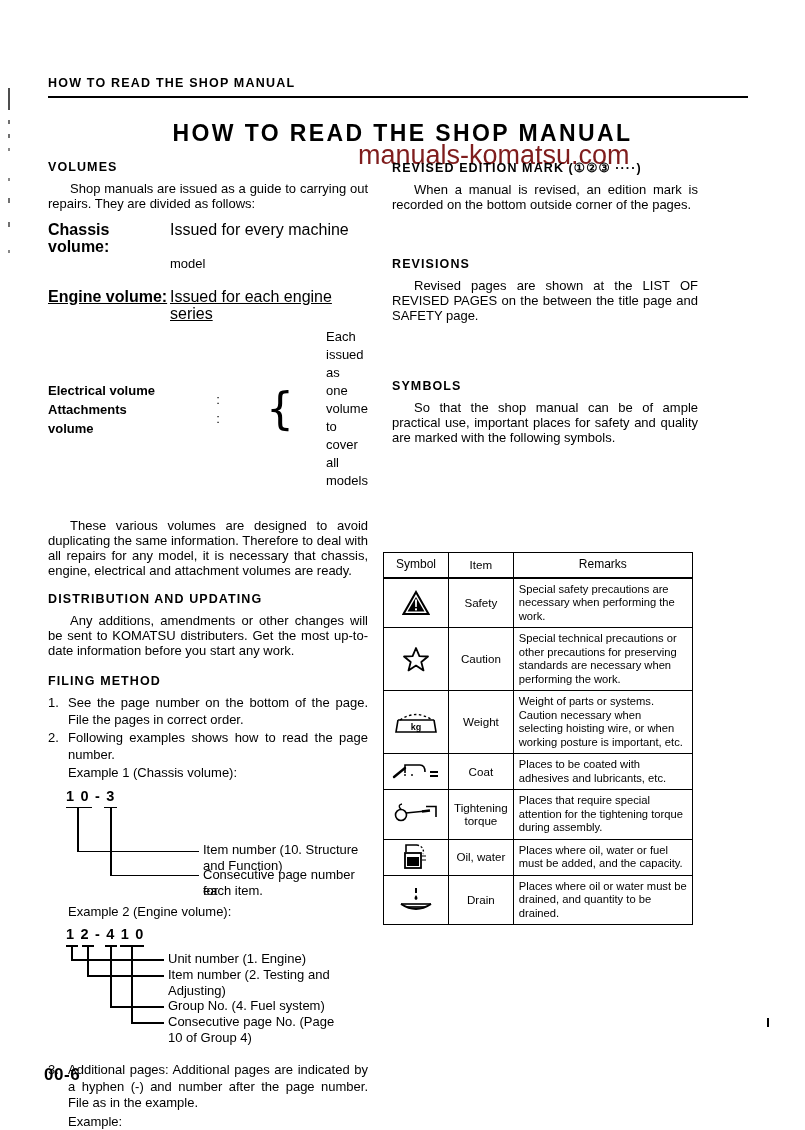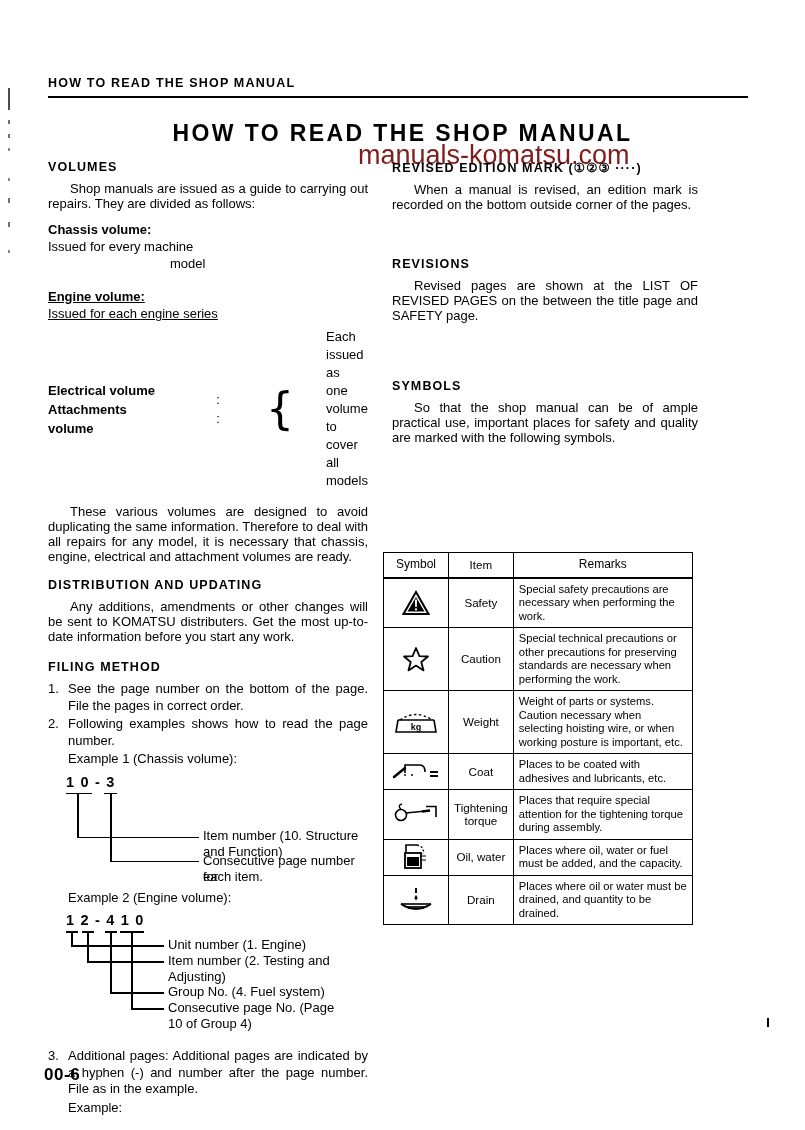--- a/index.html
+++ b/index.html
@@ -42,21 +42,21 @@
     font-size:12.5px;font-weight:bold;letter-spacing:1.1px;
     margin:0 0 7px 0;
   }
   p.body{
     font-size:13px;line-height:15px;margin:0 0 10px 0;
     text-align:justify;
   }
   p.body.indent{text-indent:22px;}
 
   
-  .vol-row{font-size:13px;line-height:17px;display:flex;flex-direction:column;}
+  .vol-row{font-size:16px;line-height:17px;display:flex;}
   .vol-label{width:122px;flex:none;font-weight:bold;}
   .vol-val{flex:1;}
   .vol-cont{margin-left:122px;font-size:13px;line-height:17px;}
 
   .brace-block{
     display:flex;align-items:center;margin-top:6px;font-size:13px;gap:40px;
   }
   .brace-names{width:122px;flex:none;font-weight:bold;line-height:19px;}
   .brace-colons{width:16px;flex:none;line-height:19px;text-align:center;}
   .brace-glyph{
@@ -171,21 +171,21 @@
         <div>:</div>
       </div>
       <div class="brace-glyph">{</div>
       <div class="brace-txt">
         <div>Each issued as</div>
         <div>one  volume to</div>
         <div>cover all models</div>
       </div>
     </div>
 
-    <p class="body indent" style="margin-top:14px;">These various volumes are designed to avoid duplicating the same information. Therefore to deal with all repairs for any model, it is necessary that chassis, engine, electrical and attachment volumes are ready.</p>
+    <p class="body indent" style="margin-top:28px;">These various volumes are designed to avoid duplicating the same information. Therefore to deal with all repairs for any model, it is necessary that chassis, engine, electrical and attachment volumes are ready.</p>
 
     <h2 class="sec" style="margin-top:14px;">DISTRIBUTION AND UPDATING</h2>
     <p class="body indent">Any additions, amendments or other changes will be sent to KOMATSU distributers. Get the most up-to-date information before you start any work.</p>
 
     <h2 class="sec" style="margin-top:16px;">FILING METHOD</h2>
 
     <ol class="filing">
       <li>
         <span class="num">1.</span>
         <span>See the page number on the bottom of the page. File the pages in correct order.</span>

